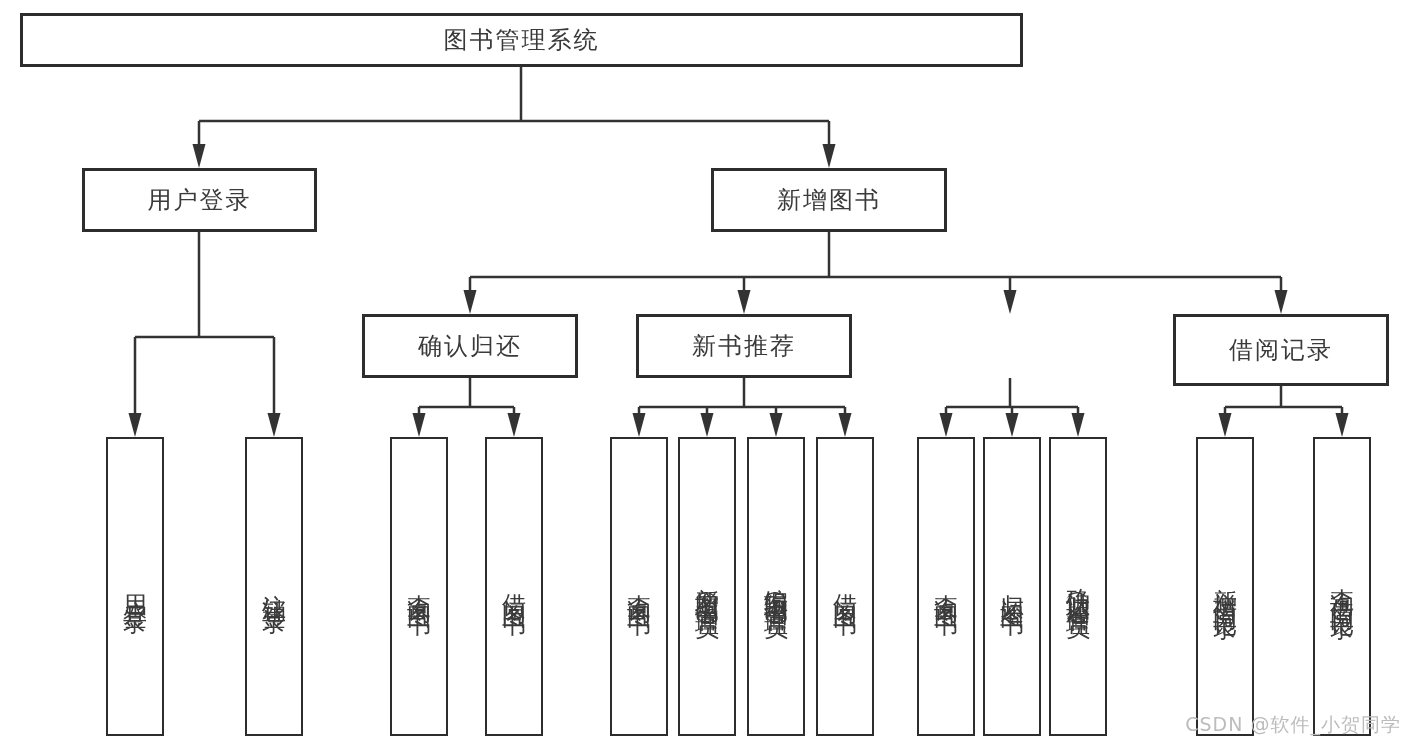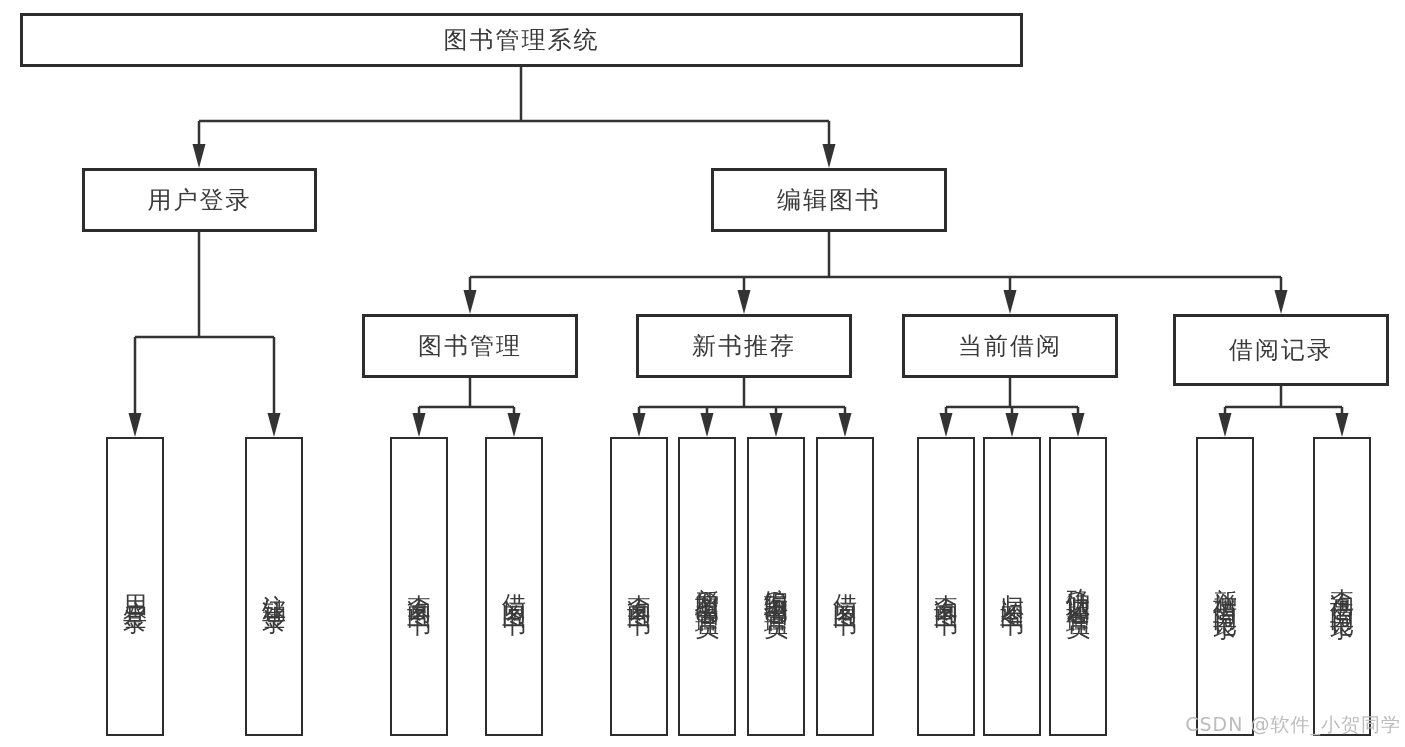--- a/index.html
+++ b/index.html
@@ -88,25 +88,24 @@
     <polygon points="1078,437 1071.5,413 1084.5,413"></polygon>
 
     <path d="M1281 378 L1281 407 M1225 407 L1342 407 M1225 407 L1225 416 M1342 407 L1342 416"></path>
     <polygon points="1225,437 1218.5,413 1231.5,413"></polygon>
     <polygon points="1342,437 1335.5,413 1348.5,413"></polygon>
   </svg>
 
   <div class="node" style="left:20px;top:13px;width:1003px;height:54px;">图书管理系统</div>
 
   <div class="node" style="left:82px;top:168px;width:235px;height:64px;">用户登录</div>
-  <div class="node" style="left:711px;top:168px;width:236px;height:64px;">编辑图书</div>
+  <div class="node" style="left:711px;top:168px;width:236px;height:64px;">新增图书</div>
 
-  <div class="node" style="left:362px;top:314px;width:216px;height:64px;">图书管理</div>
+  <div class="node" style="left:362px;top:314px;width:216px;height:64px;">确认归还</div>
   <div class="node" style="left:636px;top:314px;width:216px;height:64px;">新书推荐</div>
-  <div class="node" style="left:902px;top:314px;width:216px;height:64px;">当前借阅</div>
   <div class="node" style="left:1173px;top:314px;width:216px;height:72px;">借阅记录</div>
 
   <div class="node leaf" style="left:106px;top:437px;width:58px;height:299px;">用户登录</div>
   <div class="node leaf" style="left:245px;top:437px;width:58px;height:299px;">注销登录</div>
 
   <div class="node leaf" style="left:390px;top:437px;width:58px;height:299px;">查询图书</div>
   <div class="node leaf" style="left:485px;top:437px;width:58px;height:299px;">借阅图书</div>
 
   <div class="node leaf" style="left:610px;top:437px;width:58px;height:299px;">查询图书</div>
   <div class="node leaf" style="left:678px;top:437px;width:58px;height:299px;letter-spacing:4px;">新增图书（管理员）</div>

